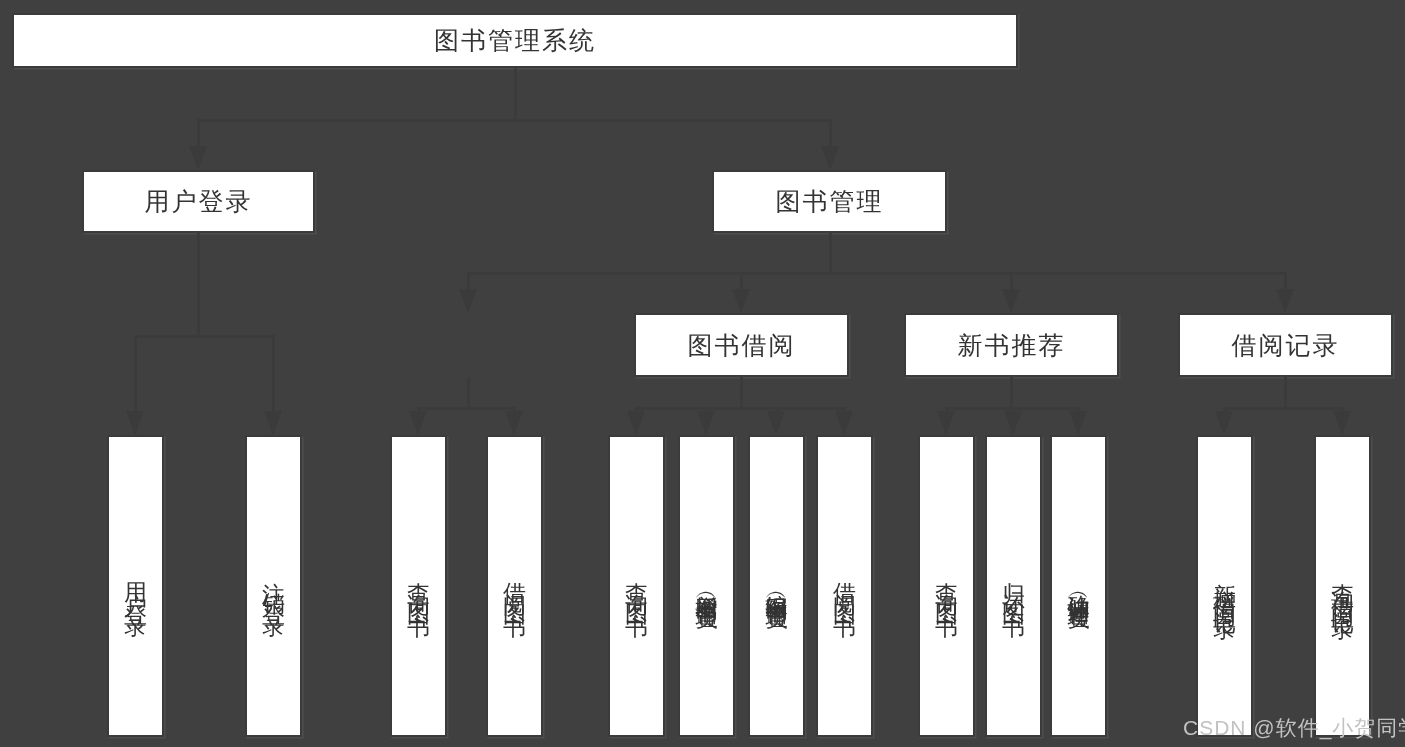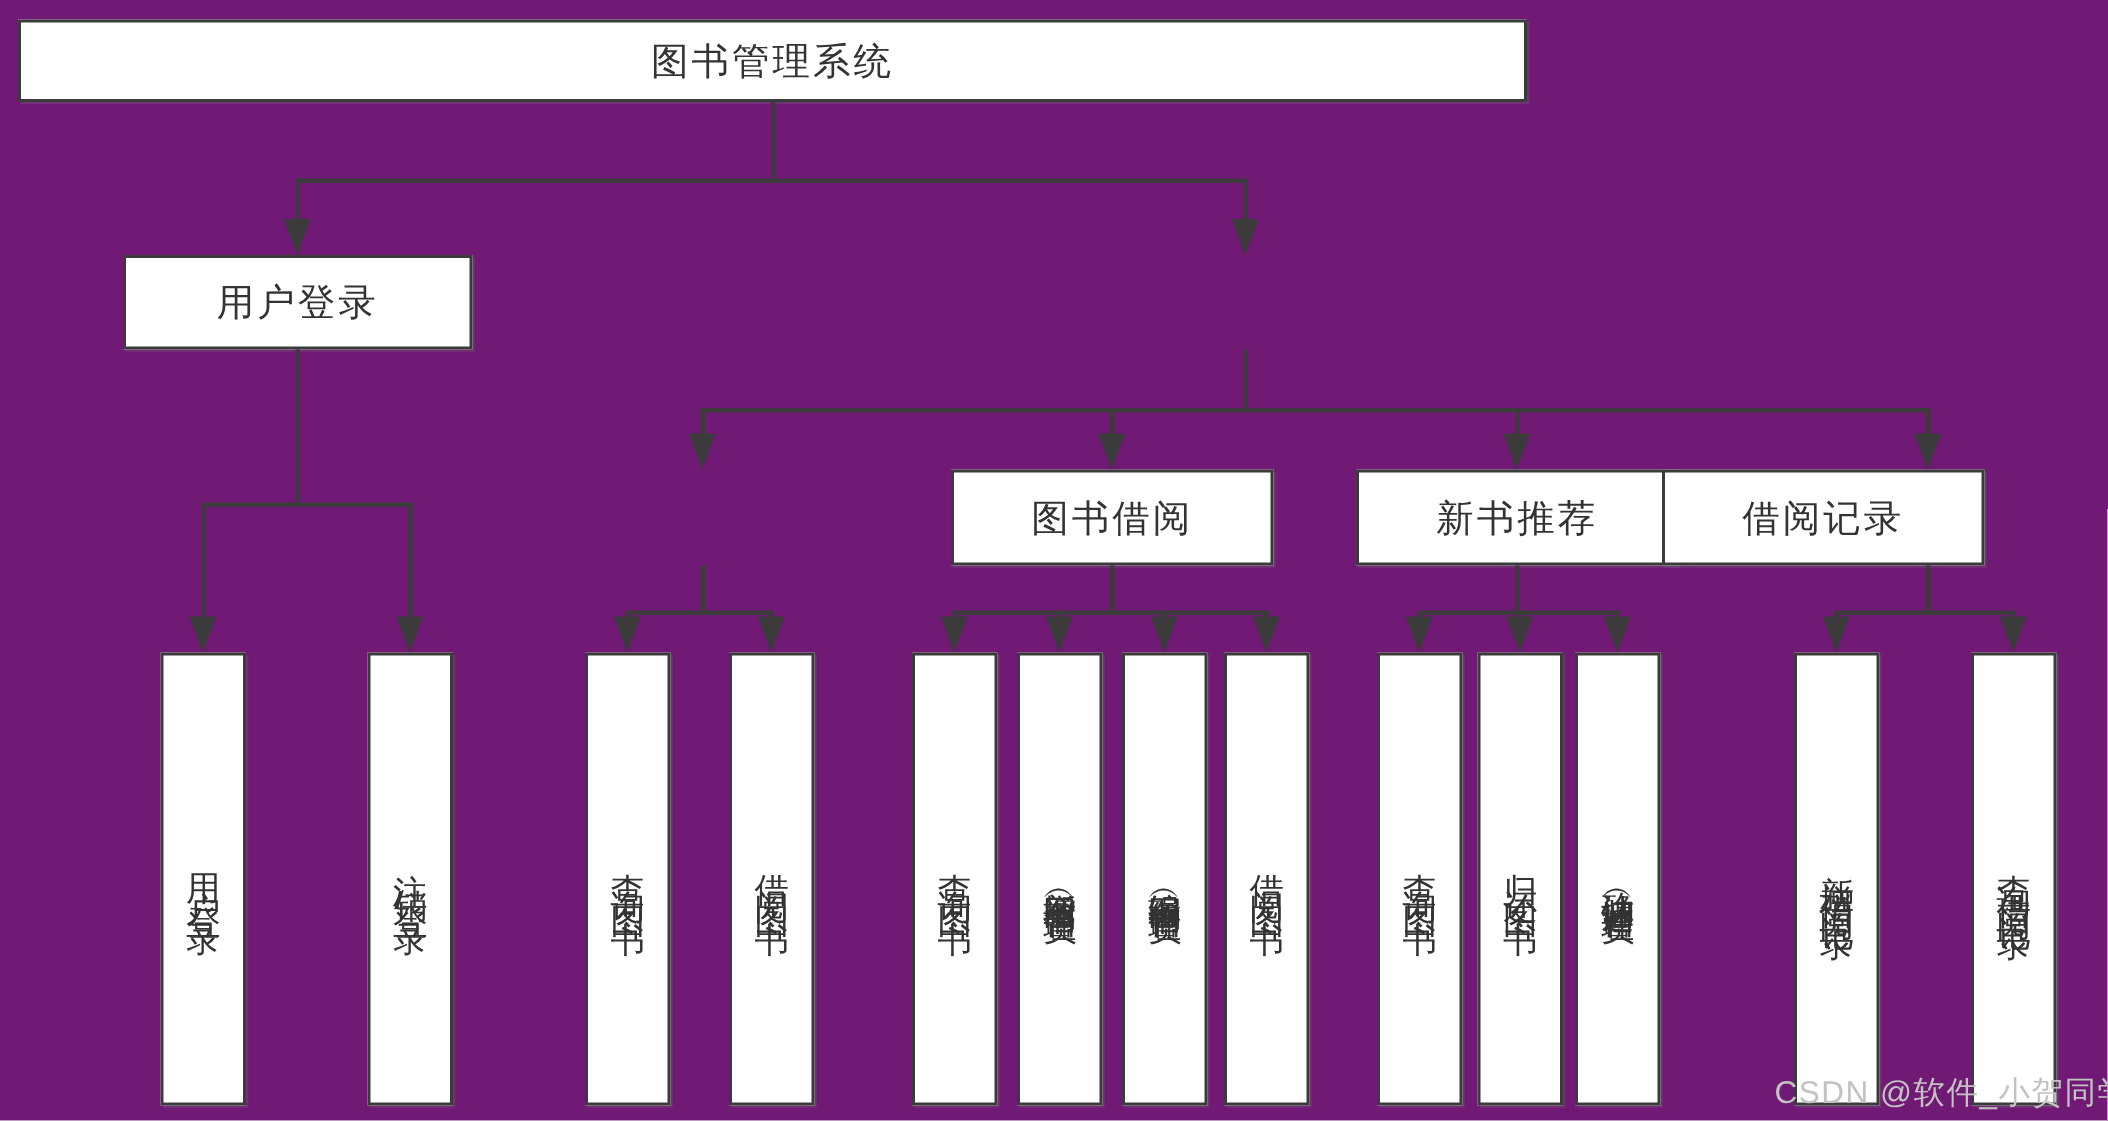--- a/index.html
+++ b/index.html
@@ -1,19 +1,19 @@
 <!DOCTYPE html>
 <html><head>
 <meta charset="utf-8">
 <style>
   html,body{margin:0;padding:0;background:#ffffff;}
   #stage{
     position:relative;
     width:1405px;height:747px;
-    background:#701a75;
+    background:#404040;
     font-family:"Liberation Sans", sans-serif;
     overflow:hidden;
   }
   .box{
     position:absolute;
     box-sizing:border-box;
     border:2.5px solid #3b3b3b;
     background:#ffffff;
     display:flex;
     align-items:center;
@@ -62,28 +62,31 @@
 
 <div id="stage">
 
   <div class="box root">
     <span class="hlabel">图书管理系统</span>
   </div>
 
   <div class="box l2" style="left:82px;width:233px;">
     <span class="hlabel">用户登录</span>
   </div>
+  <div class="box l2" style="left:712px;width:235px;">
+    <span class="hlabel">图书管理</span>
+  </div>
 
   <div class="box l3" style="left:634px;font-family:Liberation Mono, monospace;">
     <span class="hlabel">图书借阅</span>
   </div>
   <div class="box l3" style="left:904px;">
     <span class="hlabel">新书推荐</span>
   </div>
-  <div class="box l3" style="left:1108px;">
+  <div class="box l3" style="left:1178px;">
     <span class="hlabel">借阅记录</span>
   </div>
 
   <div class="box leaf" style="left:107px;">
     <span>用户登录</span>
   </div>
   <div class="box leaf" style="left:245px;">
     <span>注销登录</span>
   </div>
 

